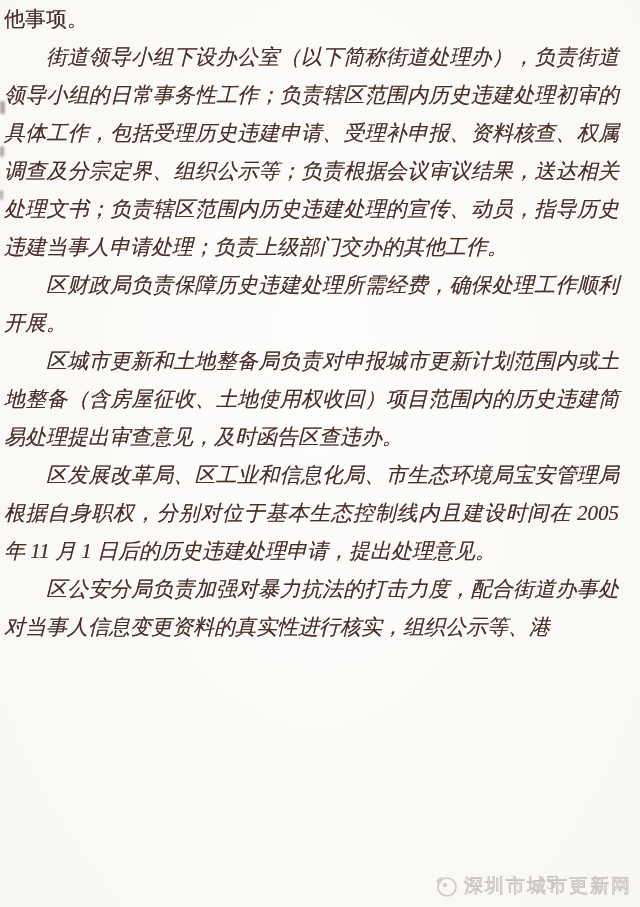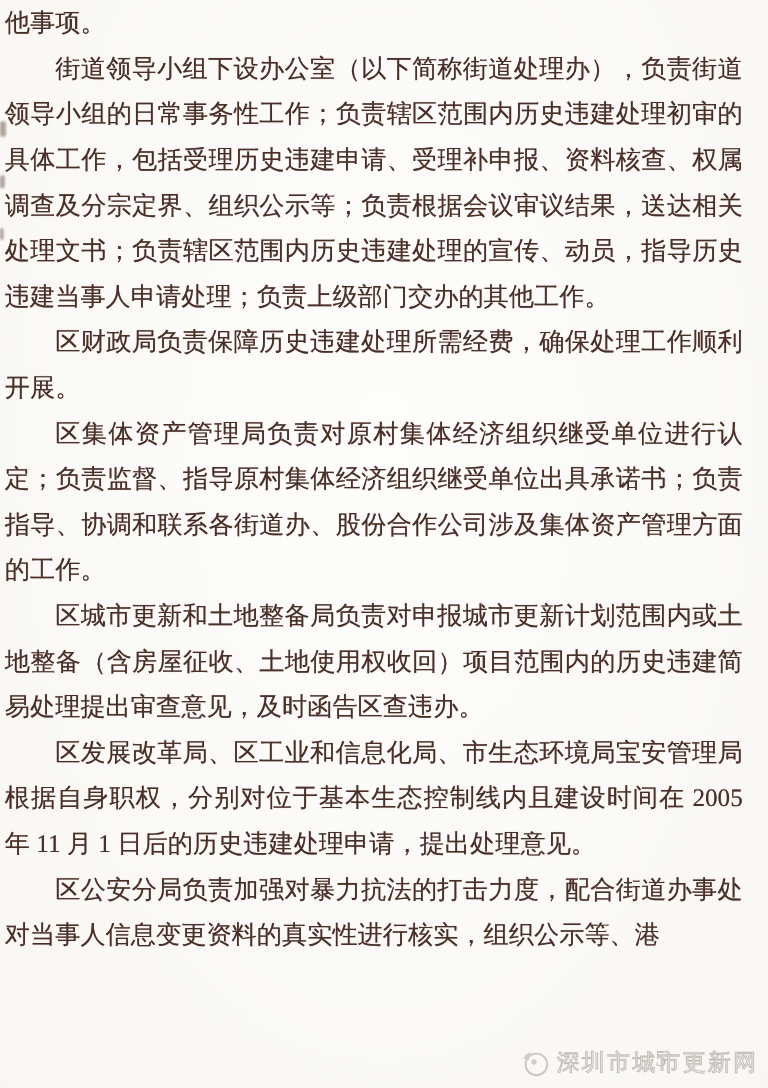--- a/index.html
+++ b/index.html
@@ -32,20 +32,21 @@
     text-align: justify;
     text-justify: inter-character;
     text-shadow: 0 0 0.6px rgba(74, 47, 41, 0.55);
   }
   .para {
     margin: 0;
     padding: 0;
   }
   .para.indent {
     text-indent: 2em;
+    font-style: italic;
   }
   .clause {
     font-weight: bold;
     margin-right: 1.3em;
     letter-spacing: 1px;
   }
   .scan-smudge {
     position: absolute;
     background: rgba(86, 60, 52, 0.45);
     filter: blur(1px);
@@ -94,21 +95,20 @@
 <div class="page">
 
   <div class="scan-smudge smudge-1"></div>
   <div class="scan-smudge smudge-2"></div>
   <div class="scan-smudge smudge-3"></div>
 
   <div class="doc-body" id="doc-body">
       <p class="para"><span>他事项。</span></p>
       <p class="para indent"><span>街道领导小组下设办公室（以下简称街道处理办），负责街道领导小组的日常事务性工作；负责辖区范围内历史违建处理初审的具体工作，包括受理历史违建申请、受理补申报、资料核查、权属调查及分宗定界、组织公示等；负责根据会议审议结果，送达相关处理文书；负责辖区范围内历史违建处理的宣传、动员，指导历史违建当事人申请处理；负责上级部门交办的其他工作。</span></p>
       <p class="para indent"><span>区财政局负责保障历史违建处理所需经费，确保处理工作顺利开展。</span></p>
-      <p class="para indent"><span>区集体资产管理局负责对原村集体经济组织继受单位进行认定；负责监督、指导原村集体经济组织继受单位出具承诺书；负责指导、协调和联系各街道办、股份合作公司涉及集体资产管理方面的工作。</span></p>
       <p class="para indent"><span>区城市更新和土地整备局负责对申报城市更新计划范围内或土地整备（含房屋征收、土地使用权收回）项目范围内的历史违建简易处理提出审查意见，及时函告区查违办。</span></p>
       <p class="para indent"><span>区发展改革局、区工业和信息化局、市生态环境局宝安管理局根据自身职权，分别对位于基本生态控制线内且建设时间在 2005 年 11 月 1 日后的历史违建处理申请，提出处理意见。</span></p>
       <p class="para indent"><span>区公安分局负责加强对暴力抗法的打击力度，配合街道办事处对当事人信息变更资料的真实性进行核实，组织公示等、港</span></p>
     </div>
 
   <div class="page-number">5</div>
 
   <div class="watermark">
     <span class="wm-icon">
       <svg width="26" height="26" viewBox="0 0 26 26">

